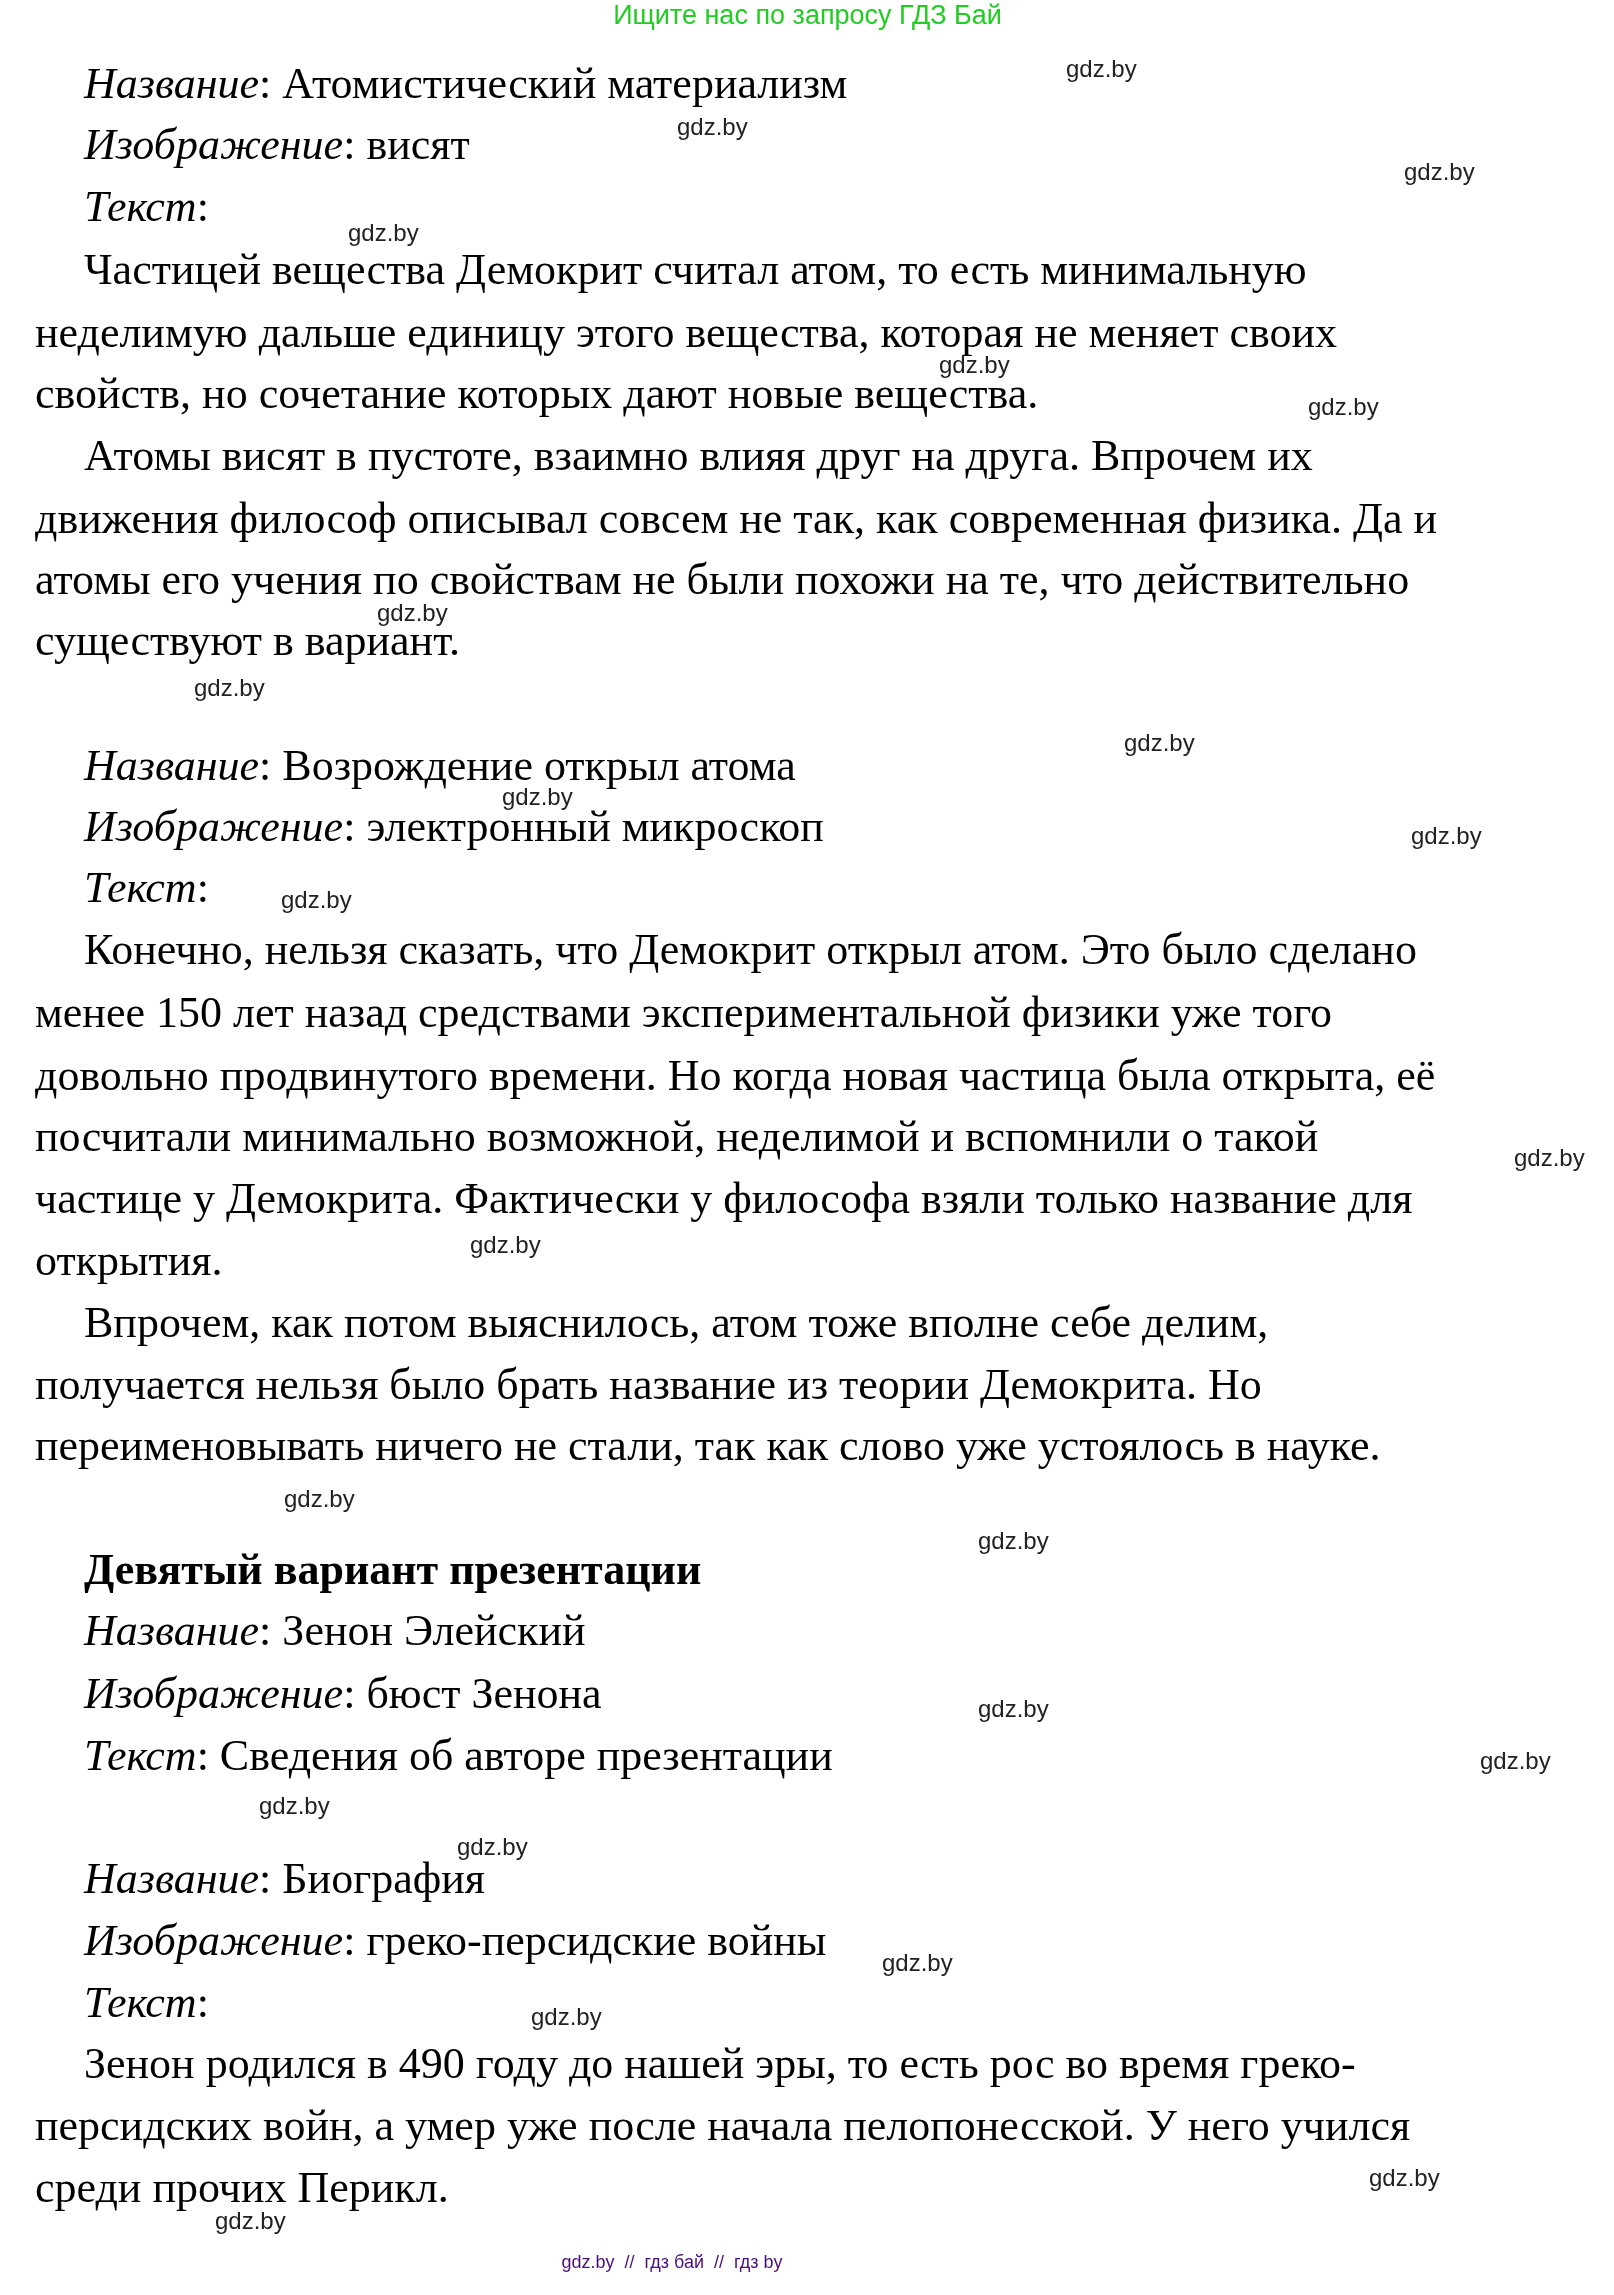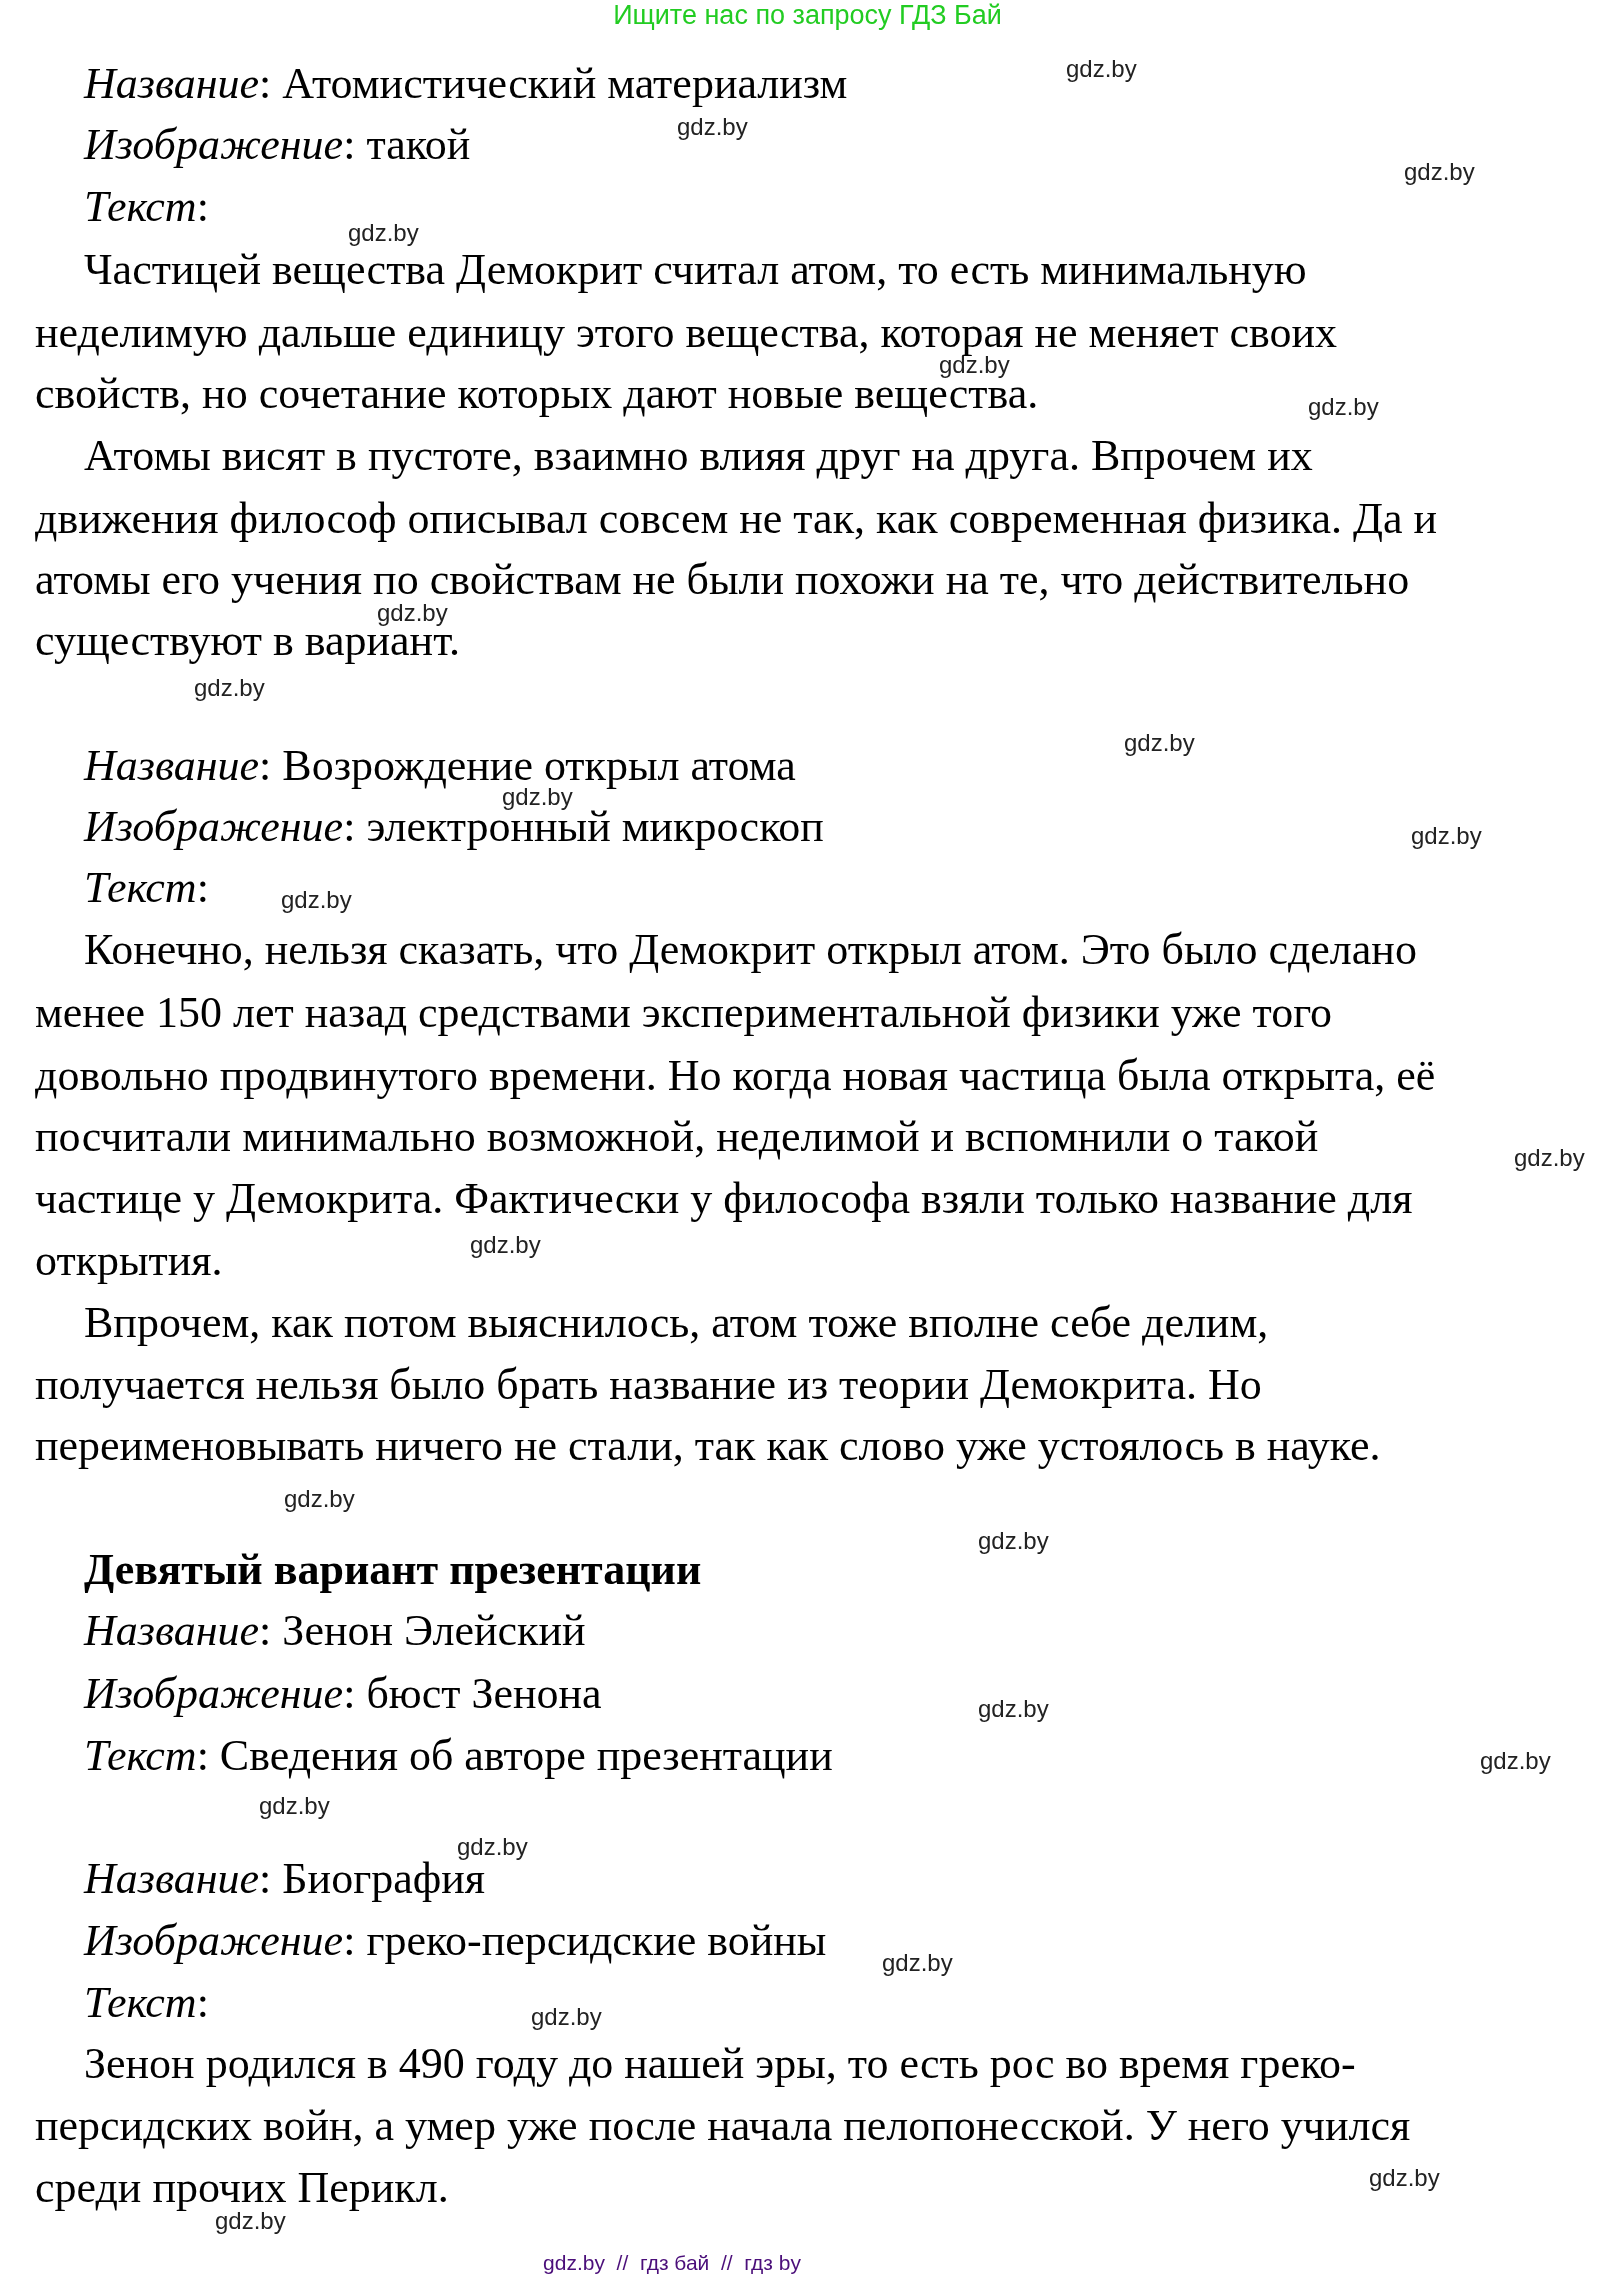--- a/index.html
+++ b/index.html
@@ -17,30 +17,30 @@
   .ln.ind { left:84px;text-align:right; }
   .ln i { font-style:italic; }
   .ln.bold { font-weight:bold; }
   .wm {
     position:absolute; font-family:"Liberation Sans", sans-serif;
     font-size:24px; line-height:27.5px; color:#222; white-space:nowrap;
   }
   .footer {
     position:absolute; left:0; top:2247px; width:1344px; height:32px;
     text-align:center; font-family:"Liberation Sans", sans-serif;
-    font-size:21px; line-height:31px; color:#4b0f7a; white-space:pre;
+    font-size:18px; line-height:31px; color:#4b0f7a; white-space:pre;
   }
 </style>
 </head>
 <body>
 
 <div class="header">Ищите нас по запросу ГДЗ Бай</div>
 
 <div class="ln ind" style="top:60px"><i>Название</i><span>:</span> <span>Атомистический материализм</span></div>
-<div class="ln ind" style="top:121px"><i>Изображение</i><span>:</span> <span>такой</span></div>
+<div class="ln ind" style="top:121px"><i>Изображение</i><span>:</span> <span>висят</span></div>
 <div class="ln ind" style="top:183px"><i>Текст</i><span>:</span></div>
 <div class="ln ind" style="top:246px">Частицей вещества Демокрит считал атом, то есть минимальную</div>
 <div class="ln" style="top:309px">неделимую дальше единицу этого вещества, которая не меняет своих</div>
 <div class="ln" style="top:370px">свойств, но сочетание которых дают новые вещества.</div>
 <div class="ln ind" style="top:432px">Атомы висят в пустоте, взаимно влияя друг на друга. Впрочем их</div>
 <div class="ln" style="top:495px">движения философ описывал совсем не так, как современная физика. Да и</div>
 <div class="ln" style="top:556px">атомы его учения по свойствам не были похожи на те, что действительно</div>
 <div class="ln" style="top:617px">существуют в вариант.</div>
 
 <div class="ln ind" style="top:742px"><i>Название</i><span>:</span> <span>Возрождение открыл атома</span></div>

